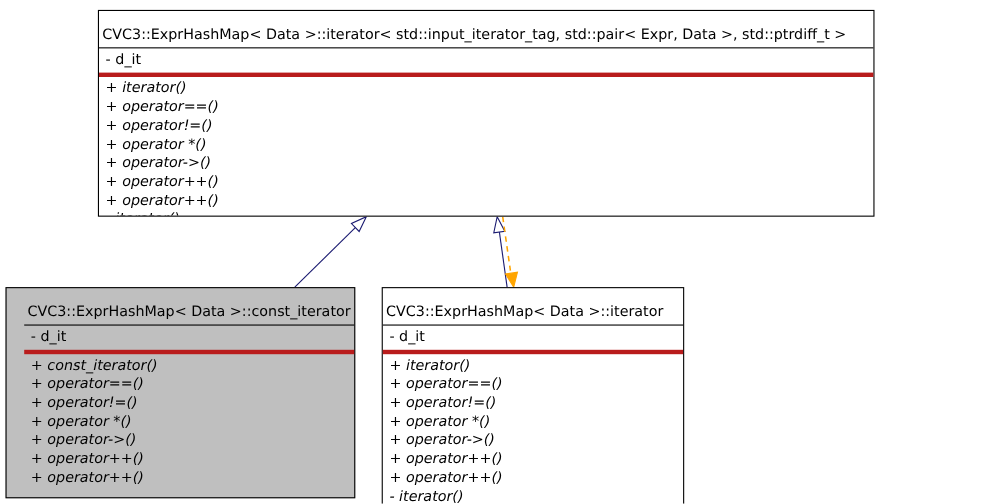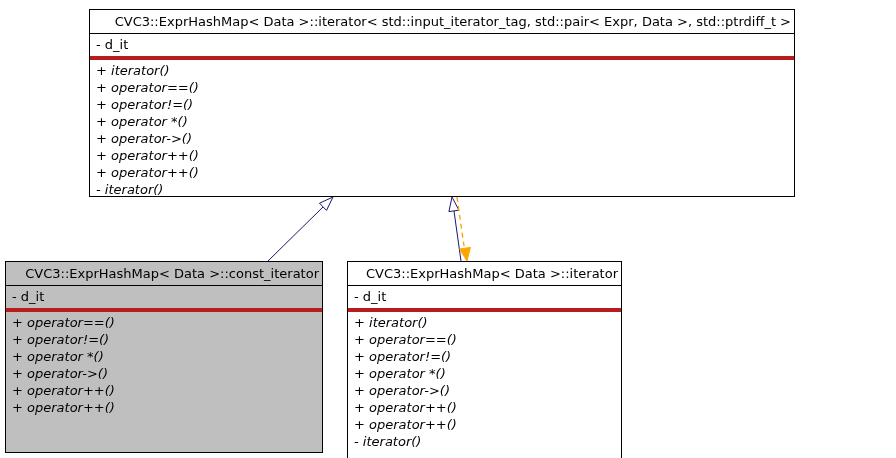--- a/index.html
+++ b/index.html
@@ -28,28 +28,30 @@
   .classbox {
     position: absolute;
     box-sizing: border-box;
     background: #ffffff;
     border: 1px solid #000000;
     display: flex;
     flex-direction: column;
   }
   .classbox.current {
     background: #bfbfbf;
+    padding-left: 16px;
   }
   .classbox .title {
     flex: 0 0 auto;
-    text-align: right;
+    text-align: left;
     padding: 4px 3px 4px 3px;
     border-bottom: 1px solid #000000;
     white-space: nowrap;
     overflow: hidden;
+    margin-top: 10px;
   }
   .classbox .attrs {
     flex: 0 0 auto;
     padding: 3px 6px 4px 6px;
     border-bottom: 4px solid #b91c1c;
     white-space: nowrap;
   }
   .classbox .methods {
     flex: 1 1 auto;
     padding: 2px 6px 2px 6px;
@@ -105,20 +107,21 @@
       <div>- iterator()</div>
     </div>
   </div>
 
   <div class="classbox current" style="left:5px; top:261px; width:318px; height:192px">
     <div class="title">CVC3::ExprHashMap&lt; Data &gt;::const_iterator</div>
     <div class="attrs">
       <div>- d_it</div>
     </div>
     <div class="methods">
+      <div>+ const_iterator()</div>
       <div>+ operator==()</div>
       <div>+ operator!=()</div>
       <div>+ operator *()</div>
       <div>+ operator-&gt;()</div>
       <div>+ operator++()</div>
       <div>+ operator++()</div>
     </div>
   </div>
 
   <div class="classbox" style="left:347px; top:261px; width:275px; height:236px">

